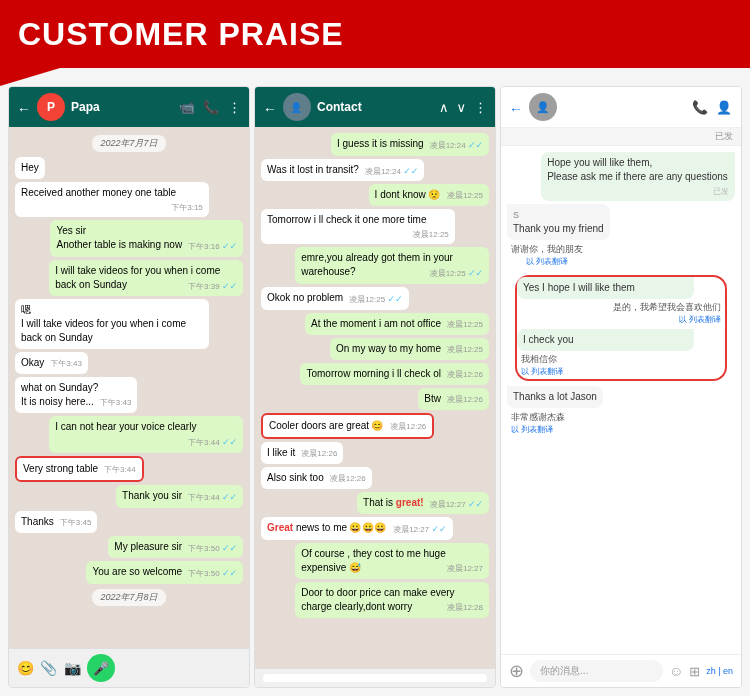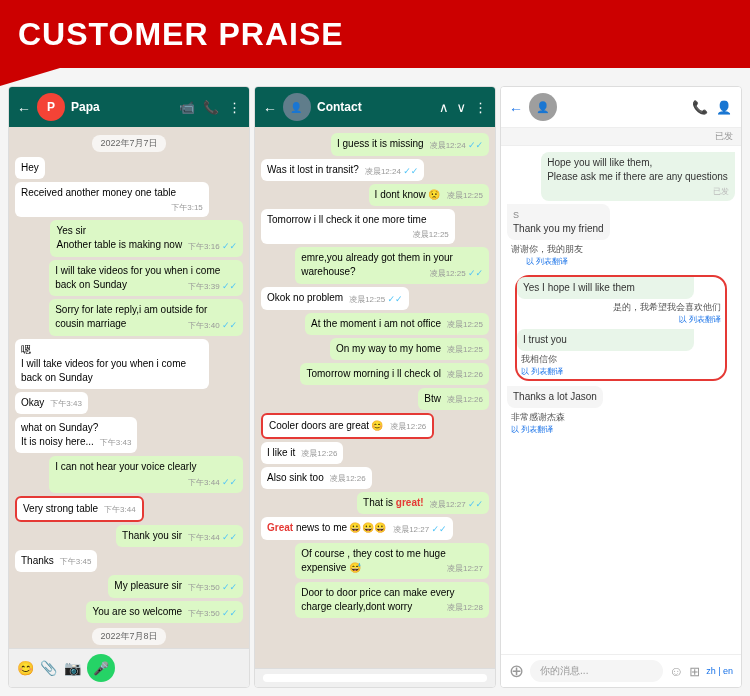--- a/index.html
+++ b/index.html
@@ -104,20 +104,21 @@
 
     .date-divider {
       text-align: center;
       font-size: 9px;
       color: #666;
       background: rgba(255,255,255,0.7);
       border-radius: 8px;
       padding: 2px 8px;
       align-self: center;
       margin: 2px 7px;
+      font-style: italic;
     }
 
     .msg {
       max-width: 85%;
       padding: 4px 6px;
       border-radius: 6px;
       font-size: 10px;
       line-height: 1.4;
       position: relative;
       word-wrap: break-word;
@@ -233,21 +234,20 @@
         <span>📞</span>
         <span>⋮</span>
       </div>
     </div>
     <div class="chat-body">
       <div class="date-divider">2022年7月7日</div>
       <div class="msg msg-recv">Hey</div>
       <div class="msg msg-recv">Received another money one table <span class="time">下午3:15</span></div>
       <div class="msg msg-sent">Yes sir<br>Another table is making now <span class="time">下午3:16 <span class="checkmarks">✓✓</span></span></div>
       <div class="msg msg-sent">I will take videos for you when i come back on Sunday <span class="time">下午3:39 <span class="checkmarks">✓✓</span></span></div>
-      <div class="msg msg-sent">Sorry for late reply,i am outside for cousin marriage <span class="time">下午3:40 <span class="checkmarks">✓✓</span></span></div>
       <div class="msg msg-recv">嗯<br>I will take videos for you when i come back on Sunday</div>
       <div class="msg msg-recv">Okay <span class="time">下午3:43</span></div>
       <div class="msg msg-recv">what on Sunday?<br>It is noisy here... <span class="time">下午3:43</span></div>
       <div class="msg msg-sent">I can not hear your voice clearly <span class="time">下午3:44 <span class="checkmarks">✓✓</span></span></div>
       <div class="msg msg-recv msg-highlight">Very strong table <span class="time">下午3:44</span></div>
       <div class="msg msg-sent">Thank you sir <span class="time">下午3:44 <span class="checkmarks">✓✓</span></span></div>
       <div class="msg msg-recv">Thanks <span class="time">下午3:45</span></div>
       <div class="msg msg-sent">My pleasure sir <span class="time">下午3:50 <span class="checkmarks">✓✓</span></span></div>
       <div class="msg msg-sent">You are so welcome <span class="time">下午3:50 <span class="checkmarks">✓✓</span></span></div>
       <div class="date-divider">2022年7月8日</div>
@@ -330,21 +330,21 @@
 
       <div style="border:2px solid #e53935;border-radius:14px;align-self:stretch;margin:2px 8px;">
         <div class="msg msg-sent" style="align-self:flex-end;background:#e8f5e9;font-size:10px;margin:0;">
           Yes I hope I will like them
         </div>
         <div style="align-self:flex-end;font-size:9px;color:#555;padding:2px 4px;text-align:right;">
           是的，我希望我会喜欢他们<br>
           <span style="color:#1a73e8;font-size:8px;">以 列表翻译</span>
         </div>
         <div class="msg msg-sent" style="align-self:flex-end;background:#e8f5e9;font-size:10px;margin:2px 0 0 0;">
-          I trust you
+          I check you
         </div>
         <div style="align-self:flex-end;font-size:9px;color:#555;padding:2px 4px;">
           我相信你<br>
           <span style="color:#1a73e8;font-size:8px;">以 列表翻译</span>
         </div>
       </div>
 
       <div class="msg msg-recv" style="font-size:10px;">
         Thanks a lot Jason
       </div>

